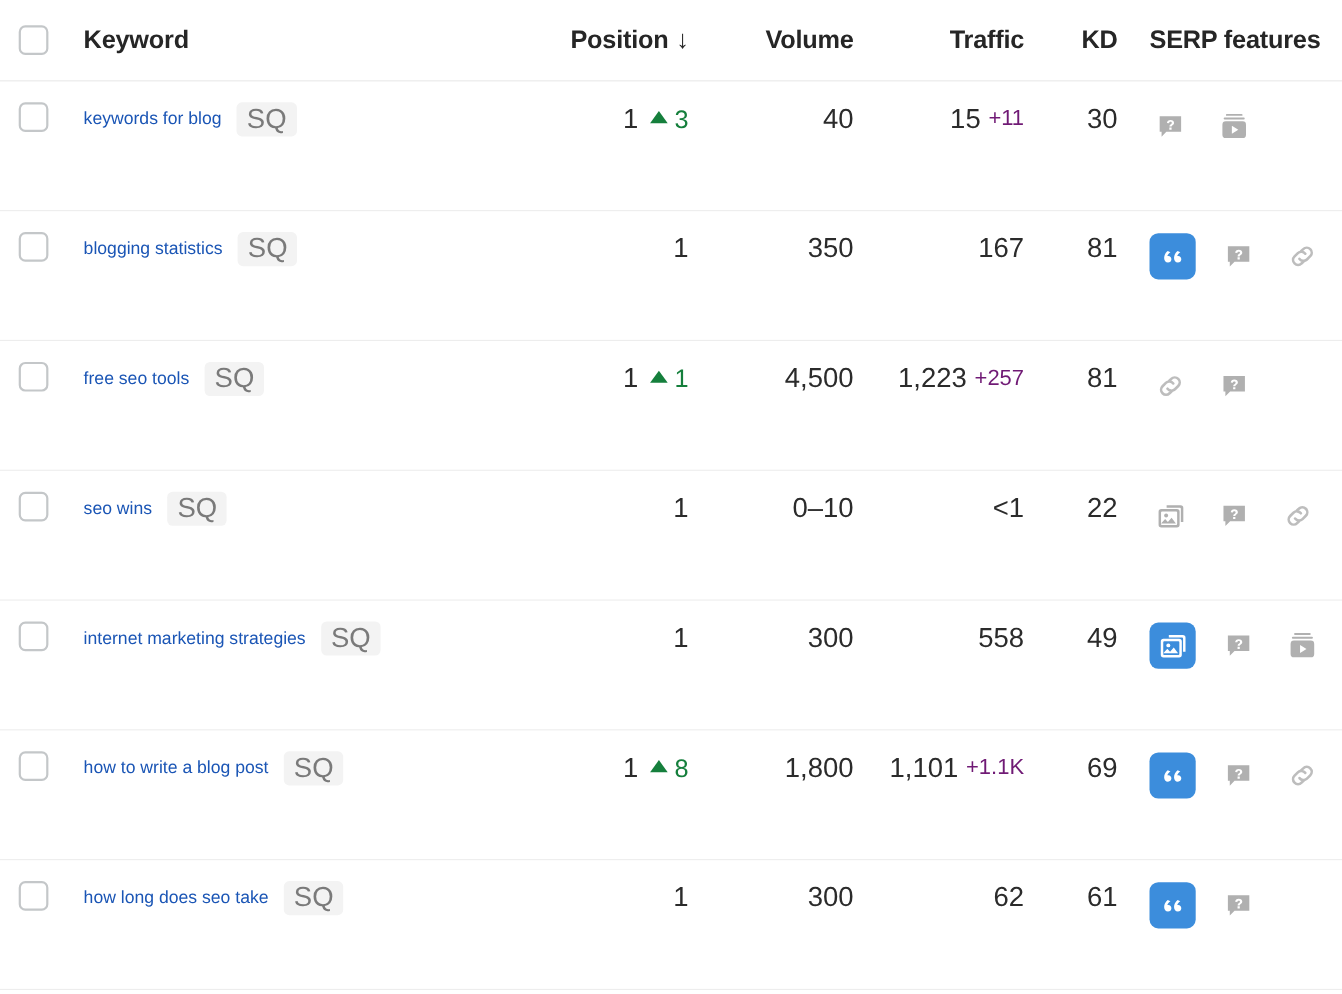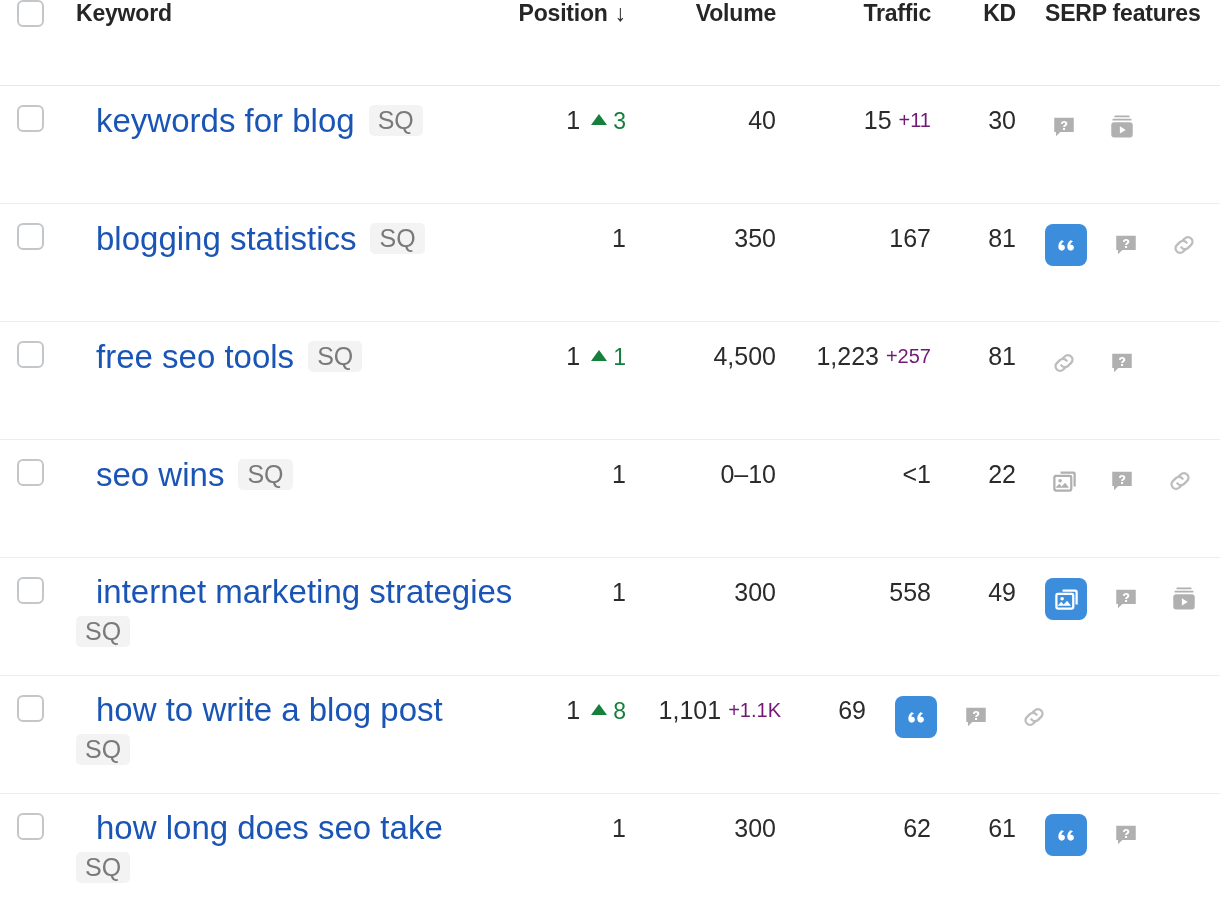--- a/index.html
+++ b/index.html
@@ -12,21 +12,22 @@
   body {
     font-family: "Liberation Sans", sans-serif;
     -webkit-font-smoothing: antialiased;
   }
 
   .table { width: 1220px; }
 
   
   .thead {
     display: flex;
-    height: 86px;
+    align-items: center;
+    height: 74px;
     border-bottom: 1px solid #e8e8e8;
     padding: 0 0 0 0;
   }
   .th {
     font-size: 23px;
     font-weight: bold;
     color: #262626;
     letter-spacing: -0.2px;
     white-space: nowrap;
   }
@@ -63,26 +64,25 @@
 
   .keycell {
     display: flex;
     flex-wrap: wrap;
     align-items: center;
     gap: 0 14px;
     row-gap: 9px;
     padding-right: 8px;
   }
   .kw {
-    font-size: 33px;
+    font-size: 16px;
     color: #1a55b5;
     text-decoration: none;
     line-height: 30px;
     white-space: nowrap;
-    margin-left: 20px;
   }
   .sq {
     display: inline-flex;
     align-items: center;
     justify-content: center;
     height: 31px;
     padding: 0 9px;
     background: #f3f3f3;
     border-radius: 5px;
     color: #7a7a7a;
@@ -389,20 +389,21 @@
           <a class="kw" href="#">how to write a blog post</a>
           <span class="sq">SQ</span>
         </div>
         <div class="c-pos">
           <div class="posline">
             <span class="num">1</span>
             <span class="uparrow"></span>
             <span class="pdelta">8</span>
           </div>
         </div>
+        <div class="c-vol"><span class="num">1,800</span></div>
         <div class="c-traf">
           <div class="trafline">
             <span class="num">1,101</span>
             <span class="delta">+1.1K</span>
           </div>
         </div>
         <div class="c-kd"><span class="num">69</span></div>
         <div class="c-serp">
           <div class="serpicons">
             <span class="sicon on">

